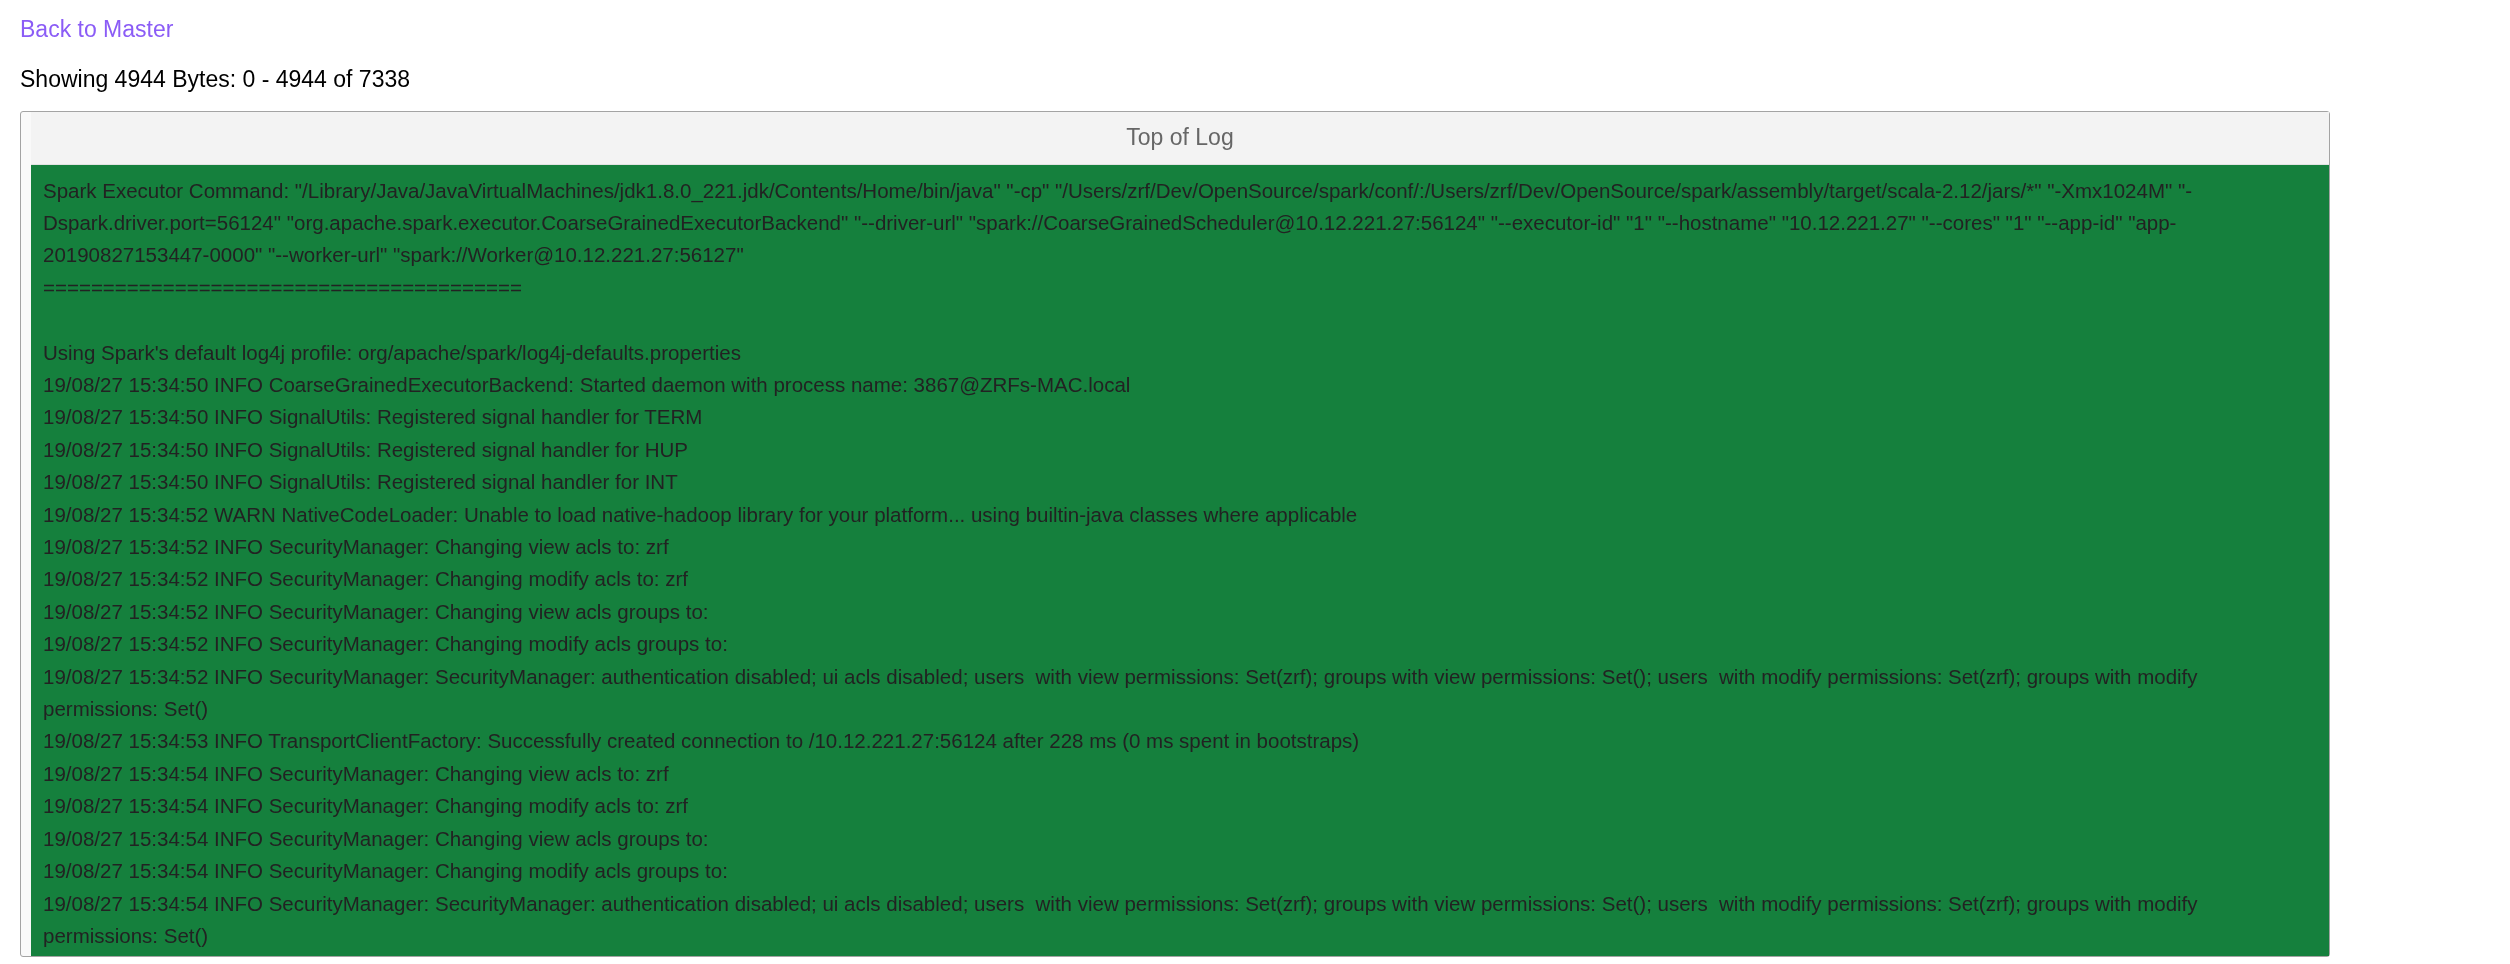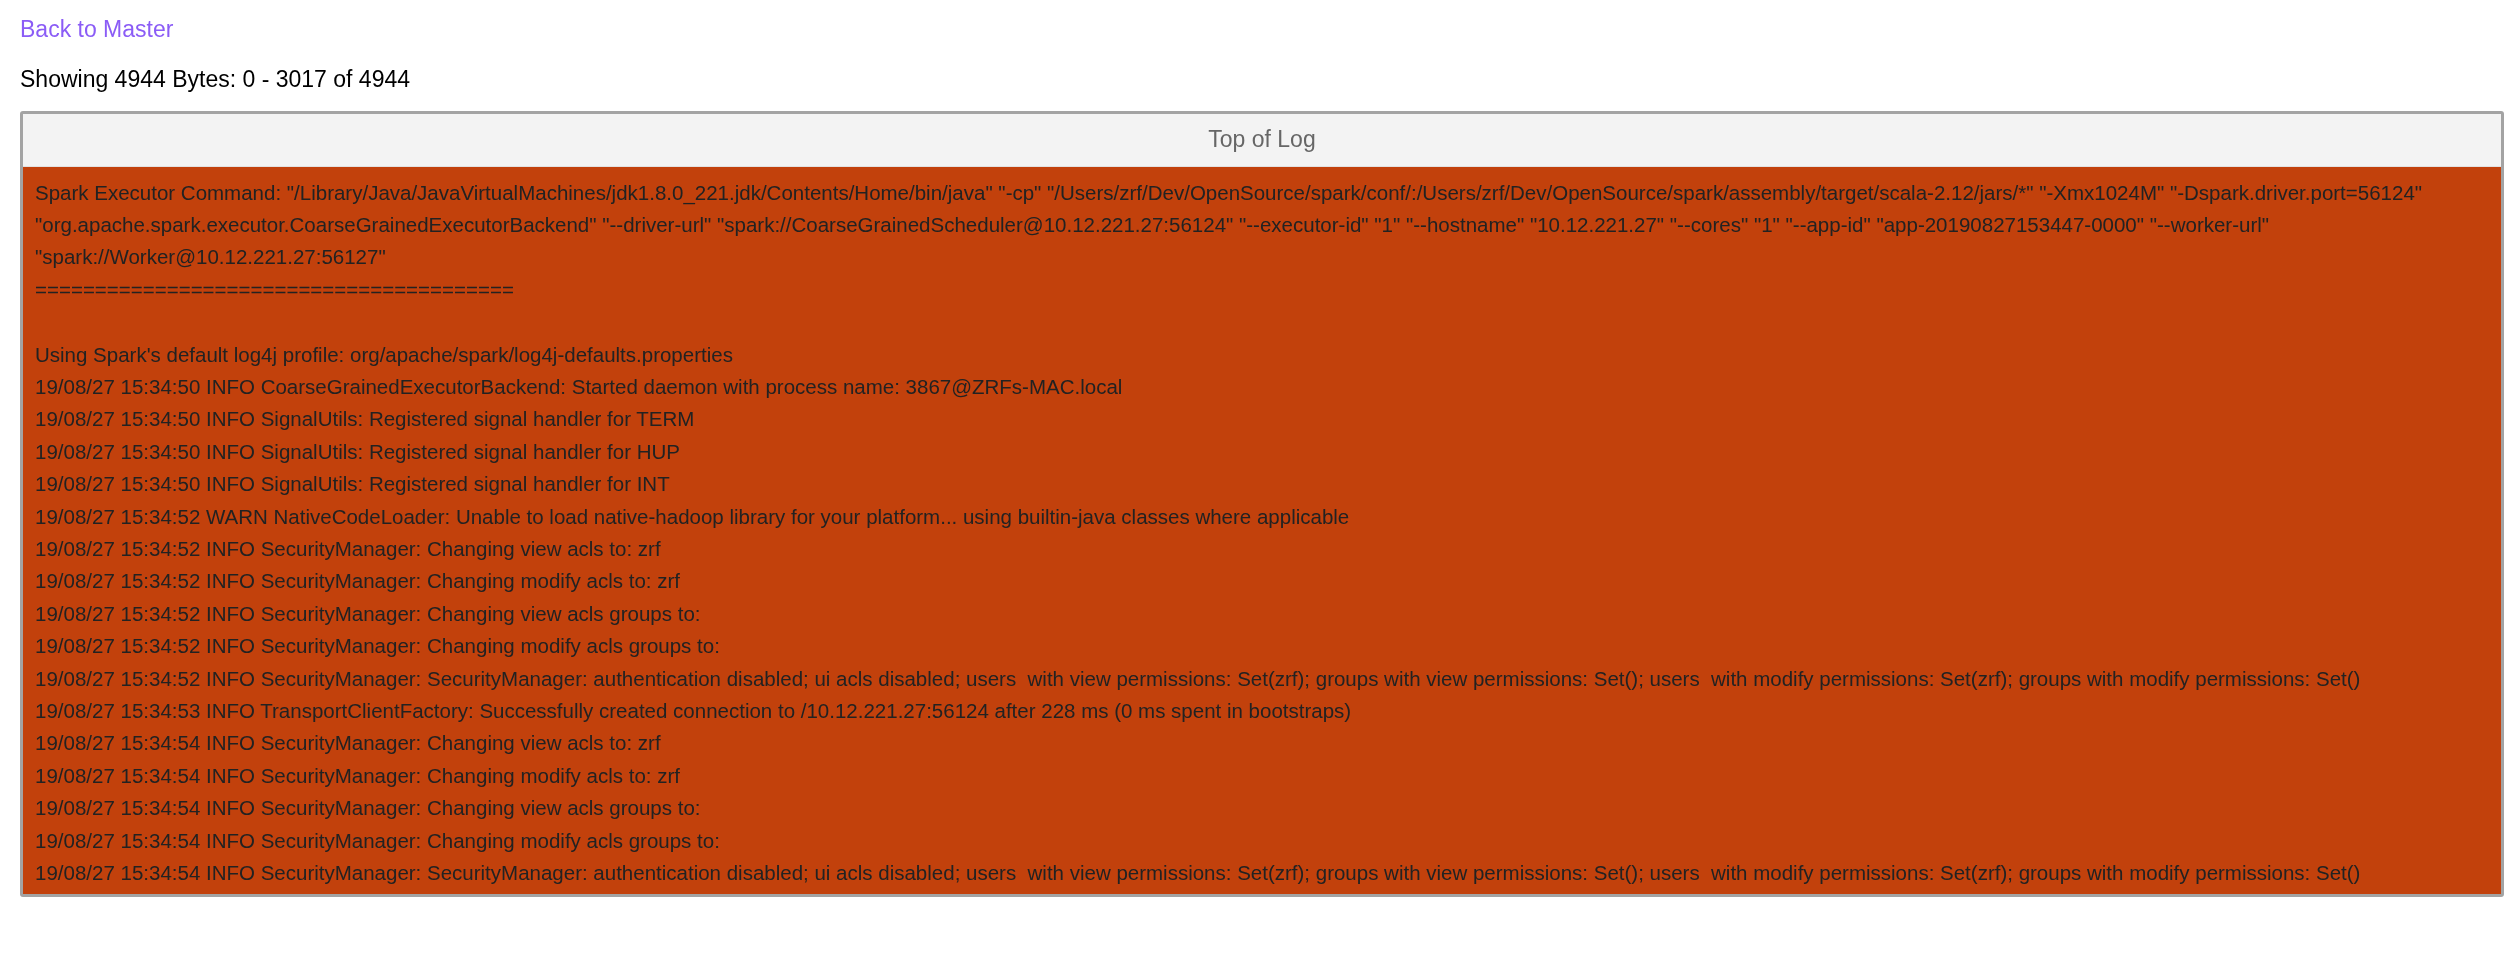--- a/index.html
+++ b/index.html
@@ -26,37 +26,38 @@
     text-decoration: none;
     cursor: pointer;
     margin: 0 0 2px 0;
   }
   .showing-line {
     font-size: 23px;
     color: #000000;
     margin: 20px 0 18px 0;
   }
   .log-panel {
-    border: 3px solid #a3a3a3;
+    border: 1px solid #a3a3a3;
     border-radius: 3px;
     background: #f9f9f9;
-    width: 2484px;
+    width: 2310px;
     box-sizing: border-box;
+    padding-left: 10px;
   }
   .log-header {
     background: #f3f3f3;
     border-bottom: 1px solid #e2e2e2;
     text-align: center;
     font-size: 23px;
     color: #666666;
     padding: 12px 0 13px 0;
     user-select: none;
   }
   .log-body {
-    background: #c2410c;
+    background: #15803d;
     padding: 10px 12px 4px 12px;
     font-size: 20.5px;
     line-height: 32.4px;
     color: #222222;
     white-space: pre-wrap;
     word-break: break-word;
     overflow: hidden;
     max-height: 800px;
   }
   .log-line {
@@ -67,20 +68,20 @@
     height: 32.4px;
   }
 </style>
 </head>
 <body>
 
 <div class="page">
 
   <a class="back-link" href="#">Back to Master</a>
 
-  <div class="showing-line">Showing 4944 Bytes: 0 - 3017 of 4944</div>
+  <div class="showing-line">Showing 4944 Bytes: 0 - 4944 of 7338</div>
 
   <div class="log-panel">
     <div class="log-header">Top of Log</div>
     <div class="log-body"><div class="log-line">Spark Executor Command: "/Library/Java/JavaVirtualMachines/jdk1.8.0_221.jdk/Contents/Home/bin/java" "-cp" "/Users/zrf/Dev/OpenSource/spark/conf/:/Users/zrf/Dev/OpenSource/spark/assembly/target/scala-2.12/jars/*" "-Xmx1024M" "-Dspark.driver.port=56124" "org.apache.spark.executor.CoarseGrainedExecutorBackend" "--driver-url" "spark://CoarseGrainedScheduler@10.12.221.27:56124" "--executor-id" "1" "--hostname" "10.12.221.27" "--cores" "1" "--app-id" "app-20190827153447-0000" "--worker-url" "spark://Worker@10.12.221.27:56127"</div><div class="log-line">========================================</div><div class="log-line blank"></div><div class="log-line">Using Spark's default log4j profile: org/apache/spark/log4j-defaults.properties</div><div class="log-line">19/08/27 15:34:50 INFO CoarseGrainedExecutorBackend: Started daemon with process name: 3867@ZRFs-MAC.local</div><div class="log-line">19/08/27 15:34:50 INFO SignalUtils: Registered signal handler for TERM</div><div class="log-line">19/08/27 15:34:50 INFO SignalUtils: Registered signal handler for HUP</div><div class="log-line">19/08/27 15:34:50 INFO SignalUtils: Registered signal handler for INT</div><div class="log-line">19/08/27 15:34:52 WARN NativeCodeLoader: Unable to load native-hadoop library for your platform... using builtin-java classes where applicable</div><div class="log-line">19/08/27 15:34:52 INFO SecurityManager: Changing view acls to: zrf</div><div class="log-line">19/08/27 15:34:52 INFO SecurityManager: Changing modify acls to: zrf</div><div class="log-line">19/08/27 15:34:52 INFO SecurityManager: Changing view acls groups to:</div><div class="log-line">19/08/27 15:34:52 INFO SecurityManager: Changing modify acls groups to:</div><div class="log-line">19/08/27 15:34:52 INFO SecurityManager: SecurityManager: authentication disabled; ui acls disabled; users  with view permissions: Set(zrf); groups with view permissions: Set(); users  with modify permissions: Set(zrf); groups with modify permissions: Set()</div><div class="log-line">19/08/27 15:34:53 INFO TransportClientFactory: Successfully created connection to /10.12.221.27:56124 after 228 ms (0 ms spent in bootstraps)</div><div class="log-line">19/08/27 15:34:54 INFO SecurityManager: Changing view acls to: zrf</div><div class="log-line">19/08/27 15:34:54 INFO SecurityManager: Changing modify acls to: zrf</div><div class="log-line">19/08/27 15:34:54 INFO SecurityManager: Changing view acls groups to:</div><div class="log-line">19/08/27 15:34:54 INFO SecurityManager: Changing modify acls groups to:</div><div class="log-line">19/08/27 15:34:54 INFO SecurityManager: SecurityManager: authentication disabled; ui acls disabled; users  with view permissions: Set(zrf); groups with view permissions: Set(); users  with modify permissions: Set(zrf); groups with modify permissions: Set()</div></div>
   </div>
 
 </div>
 
 </body></html>

